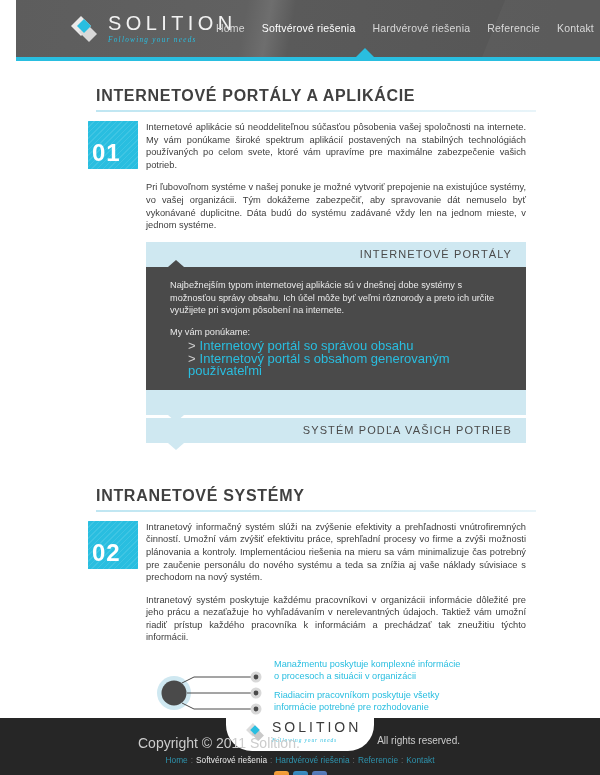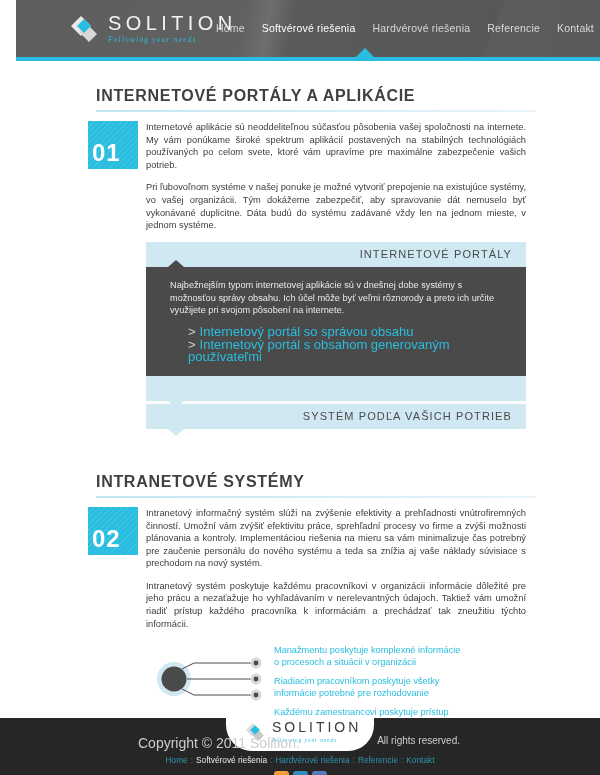--- a/index.html
+++ b/index.html
@@ -184,20 +184,21 @@
       </div>
     </div>
 
     <div class="accordion">
       <div class="acc-head">
         <span>INTERNETOVÉ PORTÁLY</span>
         <div class="notch-up"></div>
       </div>
       <div class="acc-body">
         <p>Najbežnejším typom internetovej aplikácie sú v dnešnej dobe systémy s možnosťou správy obsahu. Ich účel môže byť veľmi rôznorody a preto ich určite využijete pri svojom pôsobení na internete.</p>
+        <p class="offer">My vám ponúkame:</p>
         <ul class="acc-list">
           <li><span class="gt">&gt;</span><span>Internetový portál so správou obsahu</span></li>
           <li><span class="gt">&gt;</span><span>Internetový portál s obsahom generovaným používateľmi</span></li>
         </ul>
       </div>
       <div class="acc-head">
         <div class="notch-down"></div>
       </div>
       <div class="acc-head spaced">
         <span>SYSTÉM PODĽA VAŠICH POTRIEB</span>

